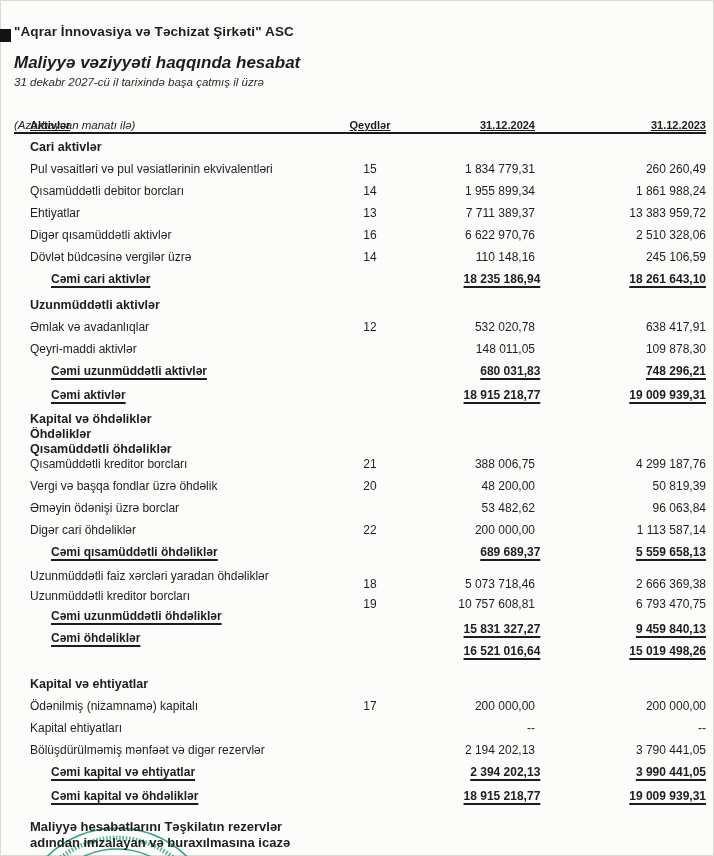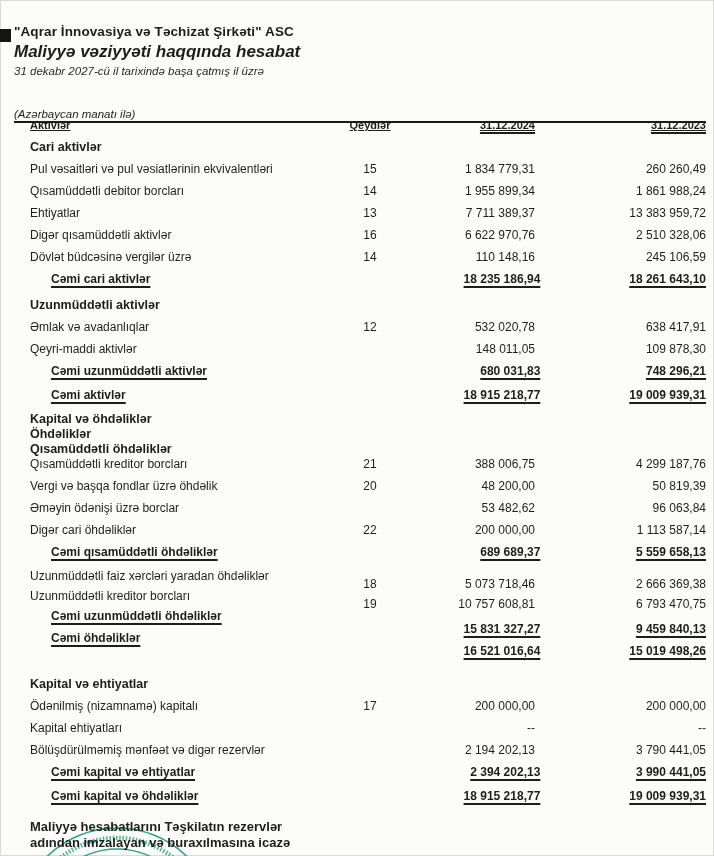--- a/index.html
+++ b/index.html
@@ -9,35 +9,35 @@
     background:#fcfcfa;
     font-family:"Liberation Sans", sans-serif;
     color:#1d1d1d;
     overflow:hidden;
     box-shadow: inset 0 0 0 1px #d9d9d6;
   }
   .corner-mark { position:absolute; left:0; top:29px; width:11px; height:13px; background:#141414; }
 
   .doc-header { position:absolute; left:14px; top:24px; width:692px; }
   .company { font-size:13.5px; font-weight:700; letter-spacing:.1px; }
-  .title   { font-size:17px; font-weight:700; font-style:italic; margin-top:3px; }
+  .title   { font-size:17px; font-weight:700; font-style:italic; margin-top:14px; }
   .period  { font-size:11.5px; font-style:italic; margin-top:3px; color:#2a2a2a; }
   .currency{ font-size:11.5px; font-style:italic; margin-top:31px; }
   .rule    { border-top:2px solid #1a1a1a; margin-top:1px; width:692px; }
 
   .table { position:absolute; left:30px; top:112px; width:676px; font-size:12px; }
   .thead { display:flex; height:26px; font-weight:700; font-size:11px; align-items:center;text-decoration:underline; }
   .c-label { width:310px; }
   .c-note  { width:60px; text-align:center; }
   .c-v     { text-align:right; }
   .v2024, .thead .c-v:nth-of-type(3) { width:135px; }
   .v2023, .thead .c-v:nth-of-type(4) { width:171px; }
   .u { text-decoration:underline; text-decoration-thickness:1.7px; text-underline-offset:3px; }
 
-  .row { display:flex; align-items:flex-start; line-height:14px; }
+  .row { display:flex; align-items:flex-start; line-height:14px;justify-content:flex-end; }
   .row.item  { height:22px; }
   .row.total { height:24px;margin-left:21px; }
   .row.section { height:22px; margin-top:2px; }
   .row.section-tight { height:15px; }
   .row.section .c-label, .row.section-tight .c-label { font-weight:700; font-size:12.5px; }
   .row.total .c-label, .row.total .c-v {
     font-weight:700;
     text-decoration:underline;
     text-decoration-thickness:1.7px;
     text-underline-offset:3px;

